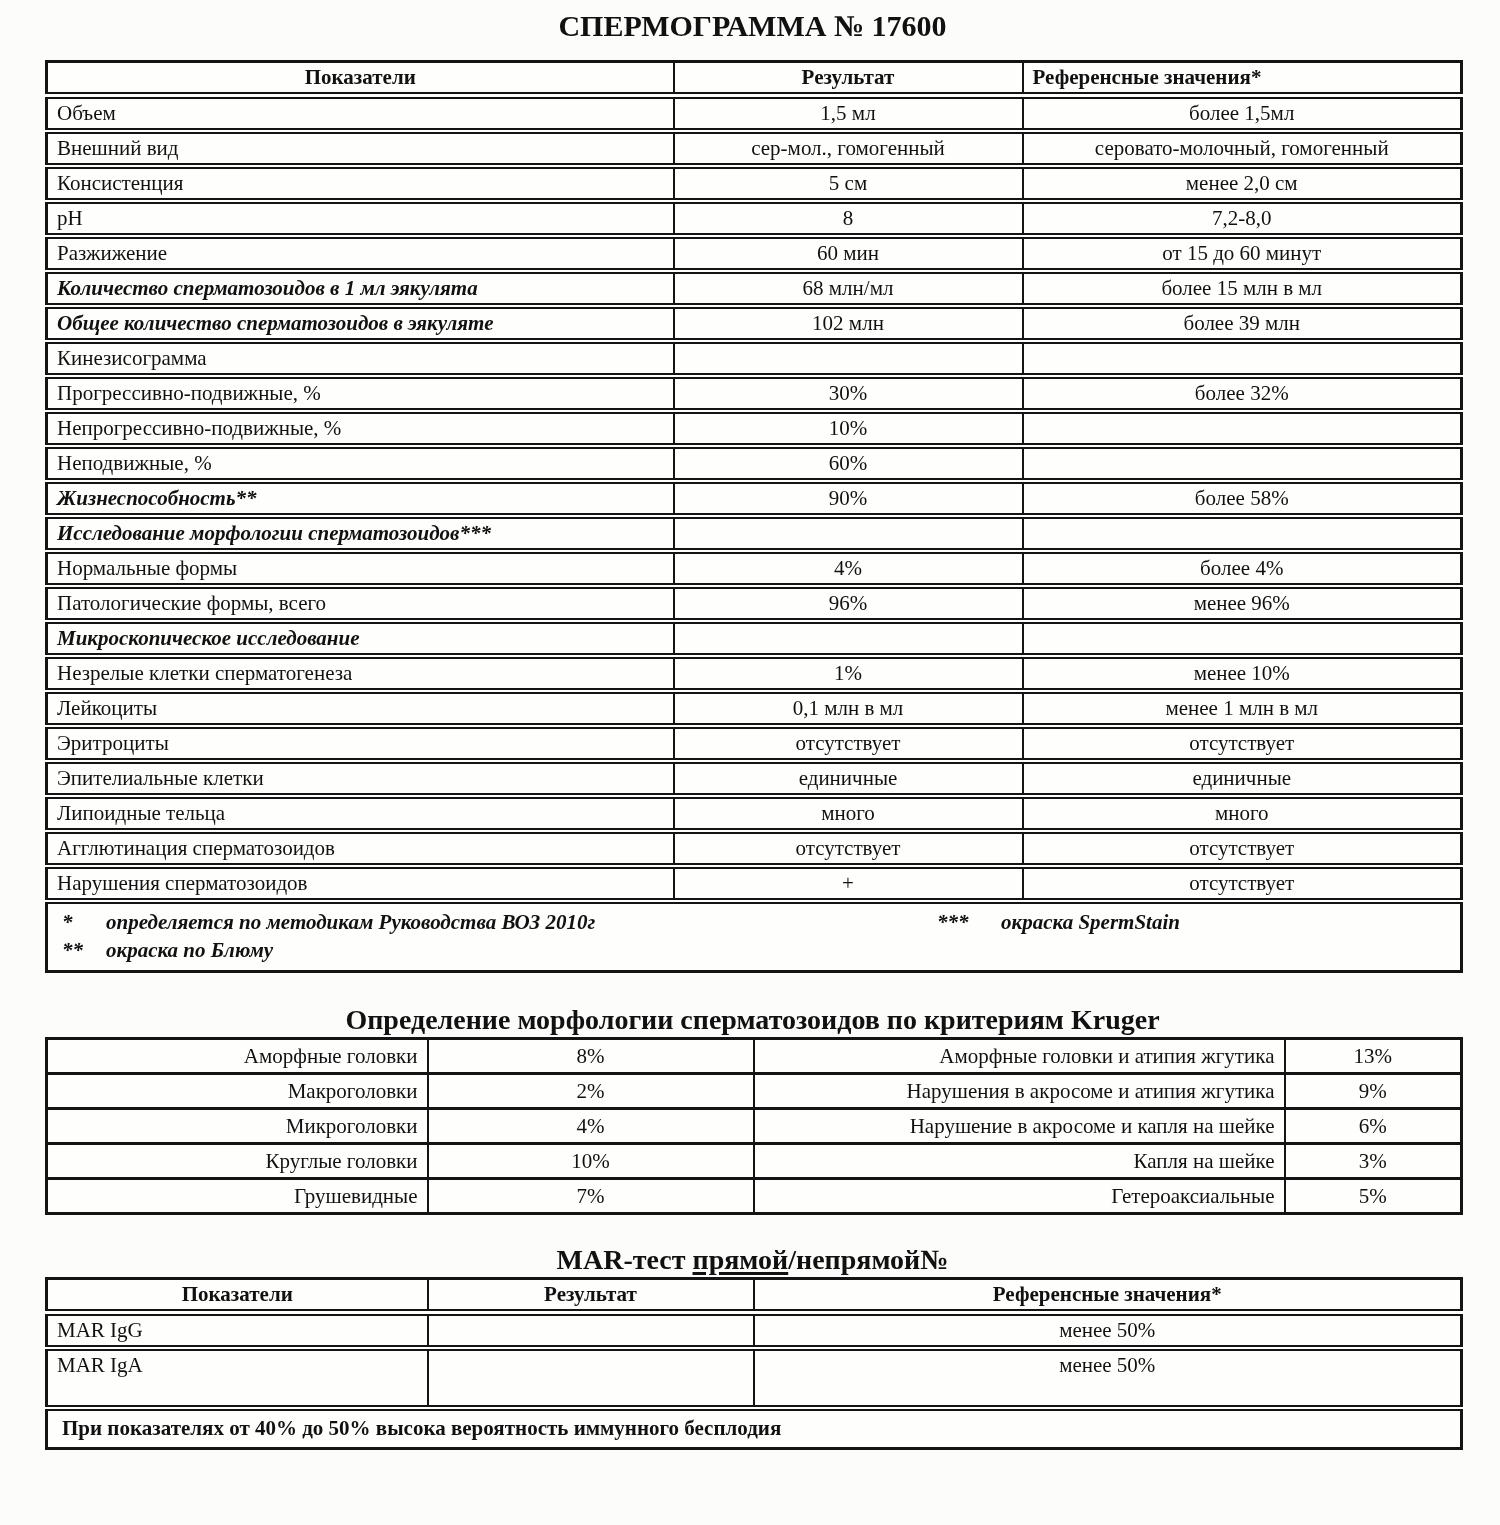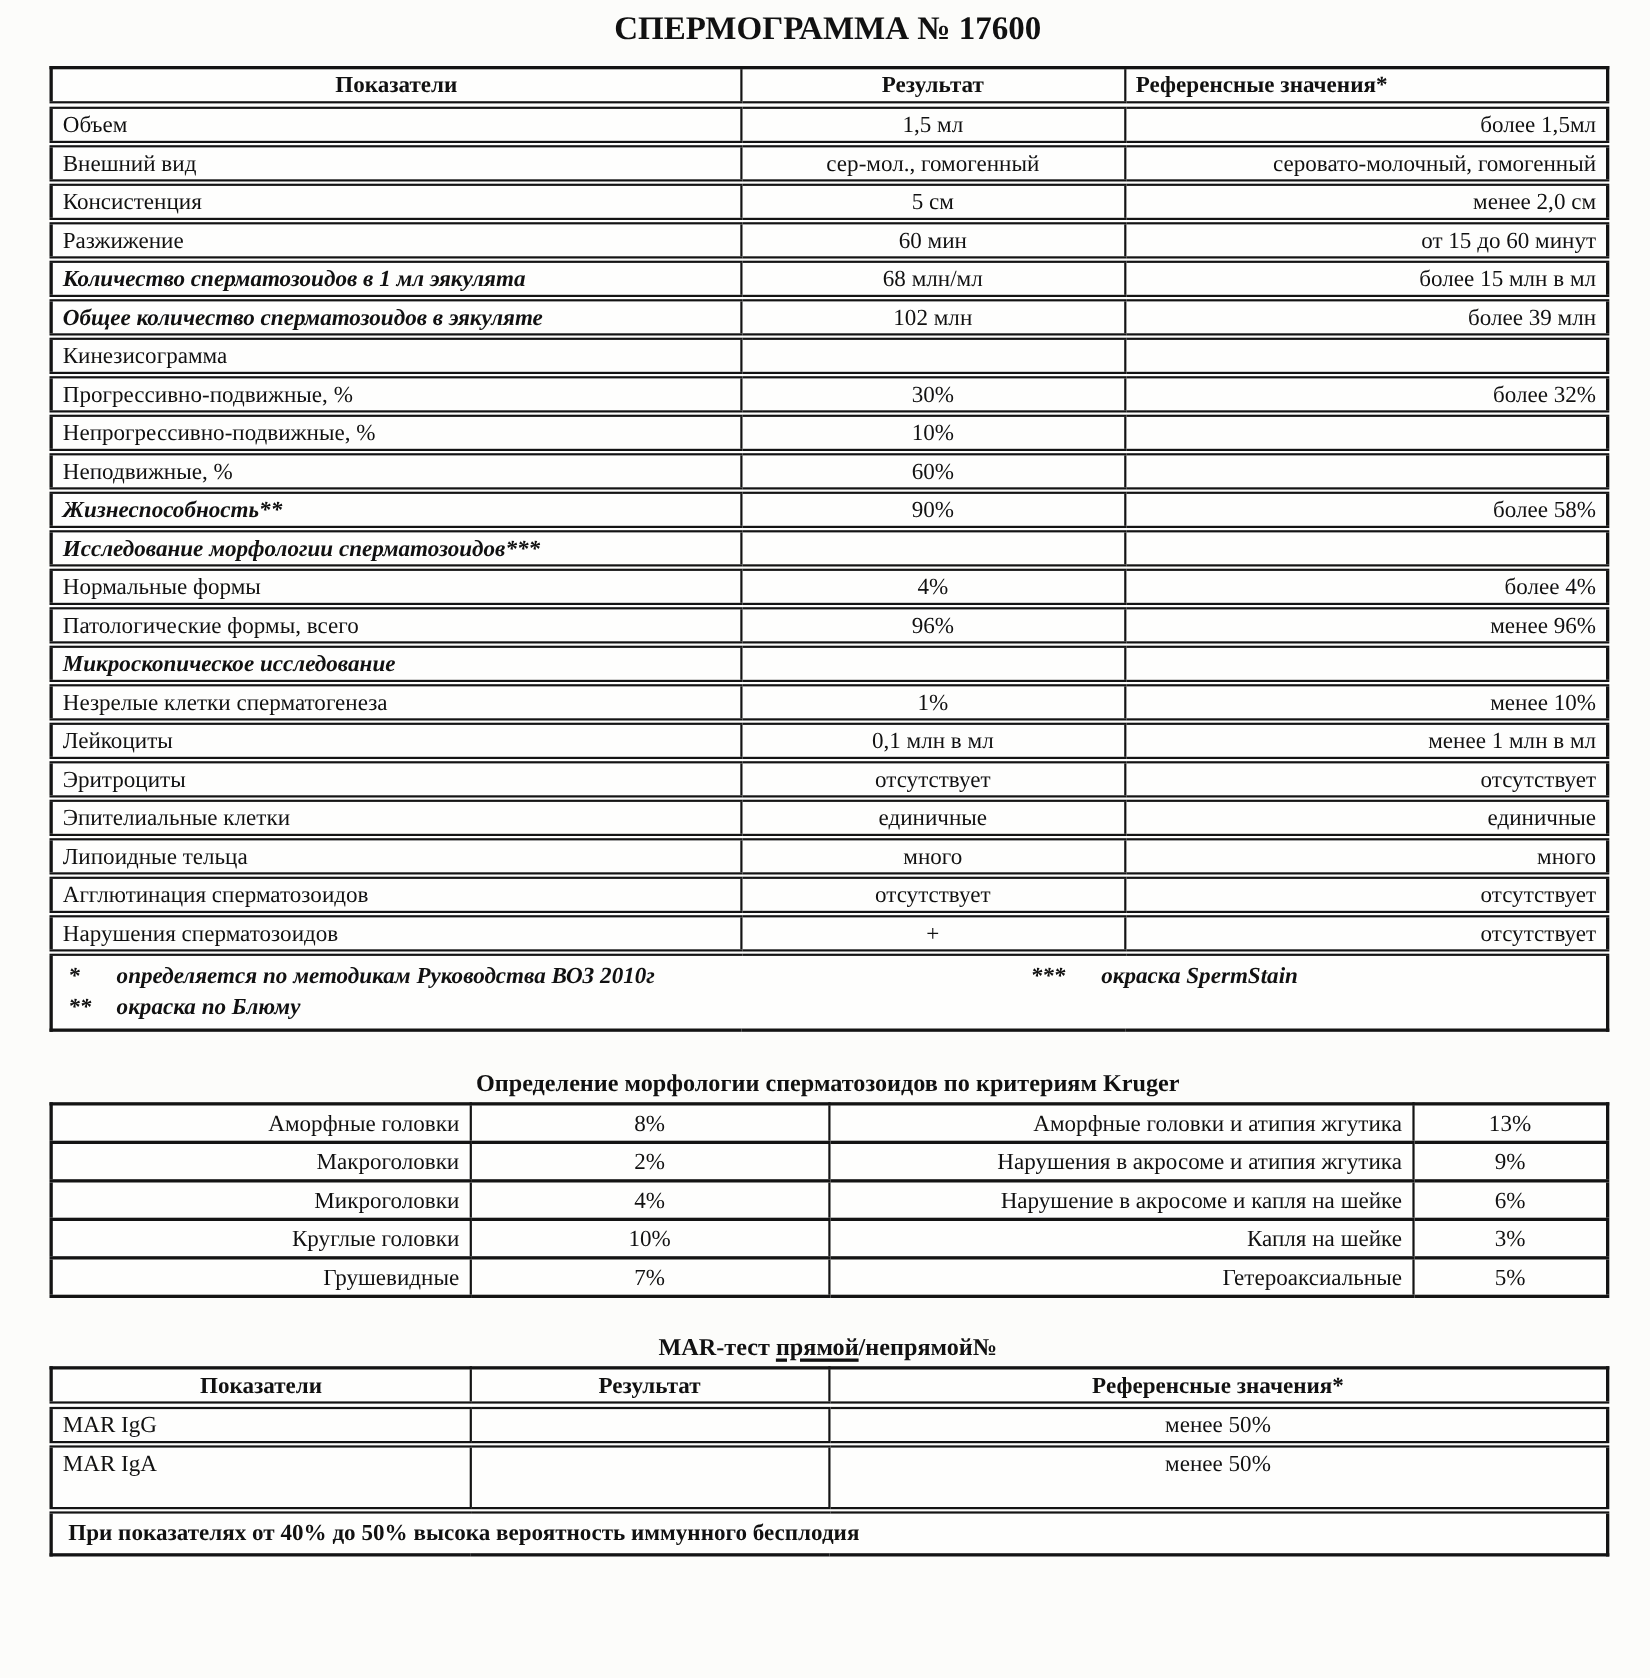--- a/index.html
+++ b/index.html
@@ -36,37 +36,37 @@
     padding: 2px 9px;
     height: 32px;
     overflow: hidden;
     white-space: nowrap;
   }
   thead th { font-weight: bold; text-align: center; border-bottom: 7px double #141414; }
 
   
   .col-name   { text-align: left; }
   .col-result { text-align: center; }
-  .col-ref    { text-align: right; }
+  .col-ref    { text-align: center; }
   tr.section td.col-name { font-weight: bold; font-style: italic; }
   th.h-ref { text-align: left; }
 
   
   tfoot td { border-bottom: none; padding: 4px 9px 6px 14px; height: auto; }
   .fn-line { display: flex; font-weight: bold; font-style: italic; font-size: 21px; line-height: 28px; }
   .fn-left { flex: 0 0 63%; display: flex; }
   .fn-right { flex: 1; display: flex; }
   .fn-marker { flex: 0 0 44px; font-style: italic; }
   .fn-marker.wide { flex: 0 0 64px; }
 
   
   .tbl-heading {
     width: 1415px;
     text-align: center;
-    font-size: 22px; font-weight: bold;
+    font-size: 28px; font-weight: bold;
     line-height: 26px;
   }
   .kruger-heading { margin-top: 34px; margin-bottom: 4px; }
   .mar-heading    { margin-top: 32px; margin-bottom: 4px; }
   .mar-heading .u { text-decoration: underline; text-decoration-thickness: 3px; text-underline-offset: 3px; }
 
   
   #kruger-table td { border-bottom: 3px solid #141414; height: 35px; text-align: right; }
   #kruger-table td.pct { text-align: center; }
   #kruger-table tr.total td.k-name2, #kruger-table tr.total td.k-pct2 { font-weight: bold; }
@@ -109,20 +109,25 @@
         </tr>
         <tr>
           <td class="col-name">Внешний вид</td>
           <td class="col-result">сер-мол., гомогенный</td>
           <td class="col-ref">серовато-молочный, гомогенный</td>
         </tr>
         <tr>
           <td class="col-name">Консистенция</td>
           <td class="col-result">5 см</td>
           <td class="col-ref">менее 2,0 см</td>
+        </tr>
+        <tr>
+          <td class="col-name">pH</td>
+          <td class="col-result">8</td>
+          <td class="col-ref">7,2-8,0</td>
         </tr>
         <tr>
           <td class="col-name">Разжижение</td>
           <td class="col-result">60 мин</td>
           <td class="col-ref">от 15 до 60 минут</td>
         </tr>
         <tr class="section">
           <td class="col-name">Количество сперматозоидов в 1 мл эякулята</td>
           <td class="col-result">68 млн/мл</td>
           <td class="col-ref">более 15 млн в мл</td>

